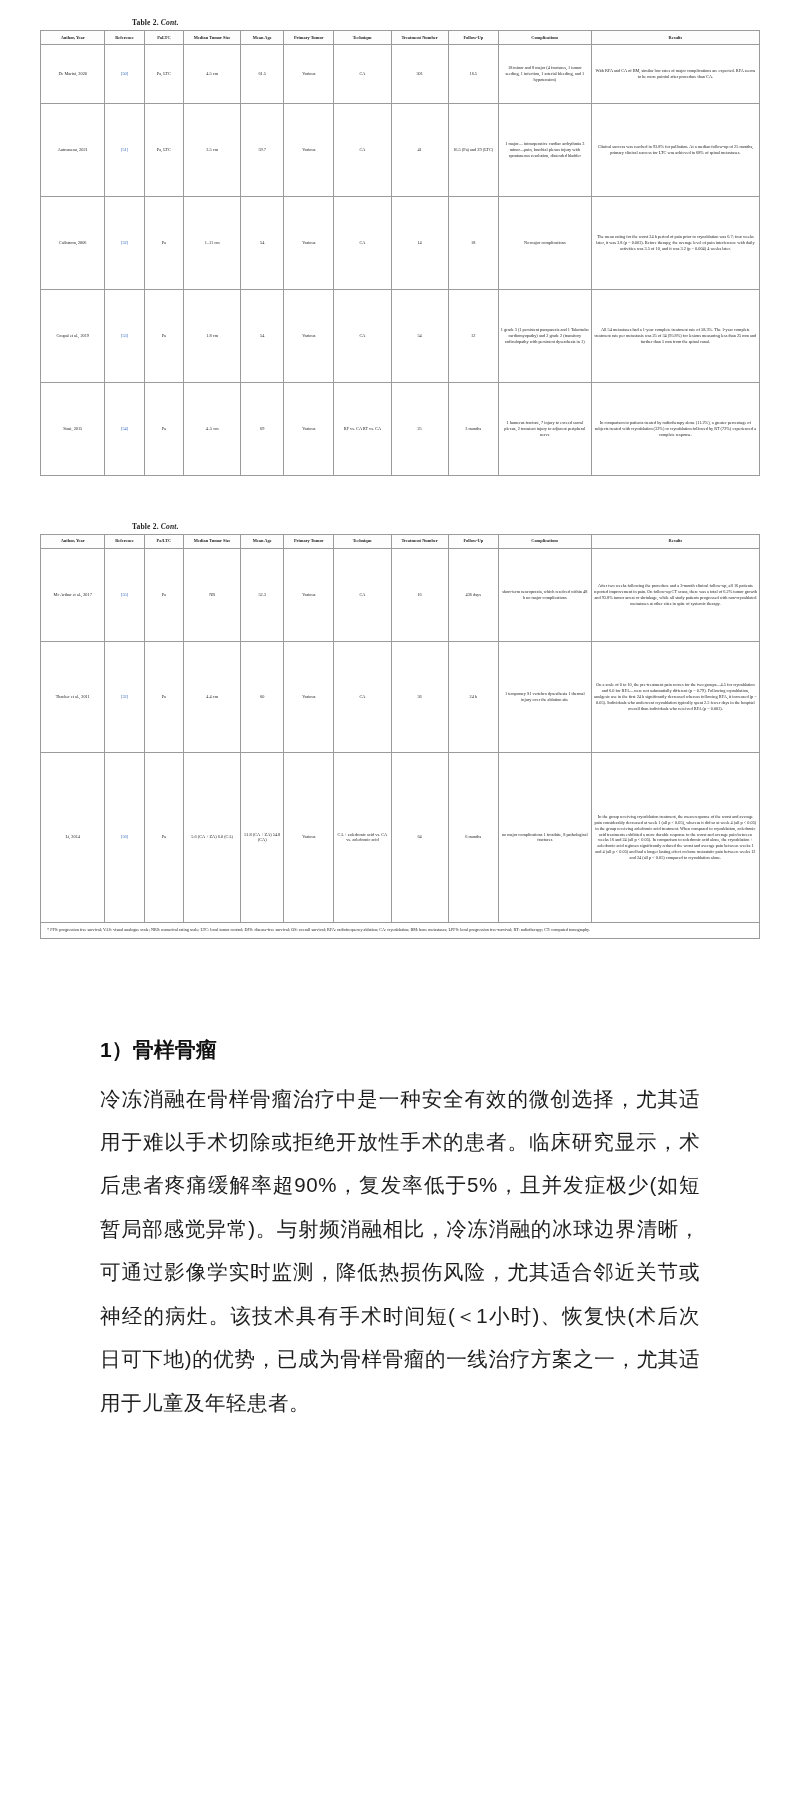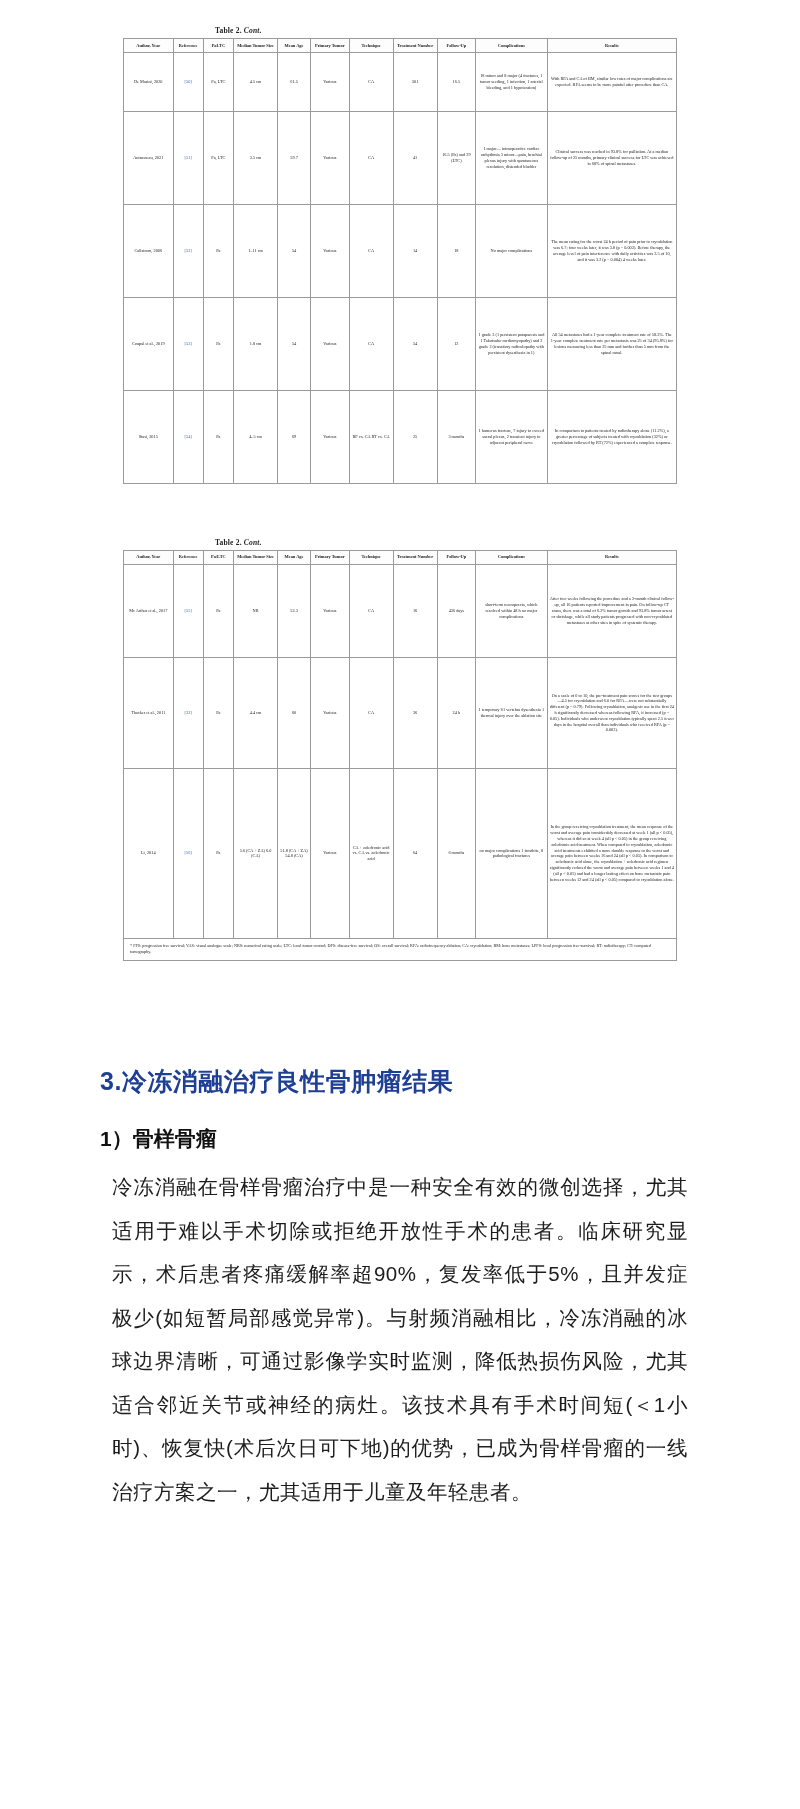--- a/index.html
+++ b/index.html
@@ -15,22 +15,22 @@
   }
   .page {
     width: 800px;
     position: relative;
     padding: 0;
     box-sizing: border-box;
   }
 
   
   .table-block {
-    width: 554px;
-    margin: 8px auto;
+    width: 720px;
+    margin: 0 auto;
     box-sizing: border-box;
   }
   .table-block.first { padding-top: 18px; }
   .table-block.second { padding-top: 46px; }
 
   .table-caption {
     font-family: "Liberation Serif", serif;
     font-size: 7.5px;
     font-weight: bold;
     color: #222;
@@ -101,21 +101,21 @@
     font-weight: bold;
     color: #111;
     margin: 0 0 12px 0;
     line-height: 1.4;
   }
   .body-text {
     font-size: 20.5px;
     line-height: 2.12;
     color: #1d1d1d;
     letter-spacing: .5px;
-    margin: 12px;
+    margin: 0;
     text-align: justify;
     text-justify: inter-ideograph;
     padding-bottom: 60px;
   }
 </style>
 </head>
 <body>
 
 <div class="page">
 
@@ -296,18 +296,17 @@
           <td>6 months</td>
           <td>no major complications 1 frostbite, 8 pathological fractures</td>
           <td>In the group receiving cryoablation treatment, the mean response of the worst and average pain considerably decreased at week 1 (all p &lt; 0.05), whereas it did so at week 4 (all p &lt; 0.05) in the group receiving zoledronic acid treatment. When compared to cryoablation, zoledronic acid treatments exhibited a more durable response to the worst and average pain between weeks 16 and 24 (all p &lt; 0.05). In comparison to zoledronic acid alone, the cryoablation + zoledronic acid regimen significantly reduced the worst and average pain between weeks 1 and 4 (all p &lt; 0.05) and had a longer lasting effect on bone metastatic pain between weeks 12 and 24 (all p &lt; 0.05) compared to cryoablation alone.</td>
         </tr>
       </tbody>
     </table>
     <div class="table-footnote">* FFS: progression free survival; VAS: visual analogue scale; NRS: numerical rating scale; LTC: local tumor control; DFS: disease-free survival; OS: overall survival; RFA: radiofrequency ablation; CA: cryoablation; BM: bone metastases; LPFS: local progression free-survival; RT: radiotherapy; CT: computed tomography.</div>
   </div>
 
   <div class="article">
-    <h2 class="h-main">3.冷冻消融治疗良性骨肿瘤结果</h2>
     <h3 class="h-sub">1）骨样骨瘤</h3>
     <p class="body-text">冷冻消融在骨样骨瘤治疗中是一种安全有效的微创选择，尤其适用于难以手术切除或拒绝开放性手术的患者。临床研究显示，术后患者疼痛缓解率超90%，复发率低于5%，且并发症极少(如短暂局部感觉异常)。与射频消融相比，冷冻消融的冰球边界清晰，可通过影像学实时监测，降低热损伤风险，尤其适合邻近关节或神经的病灶。该技术具有手术时间短(＜1小时)、恢复快(术后次日可下地)的优势，已成为骨样骨瘤的一线治疗方案之一，尤其适用于儿童及年轻患者。</p>
   </div>
 
 </div>
 
 </body></html>

